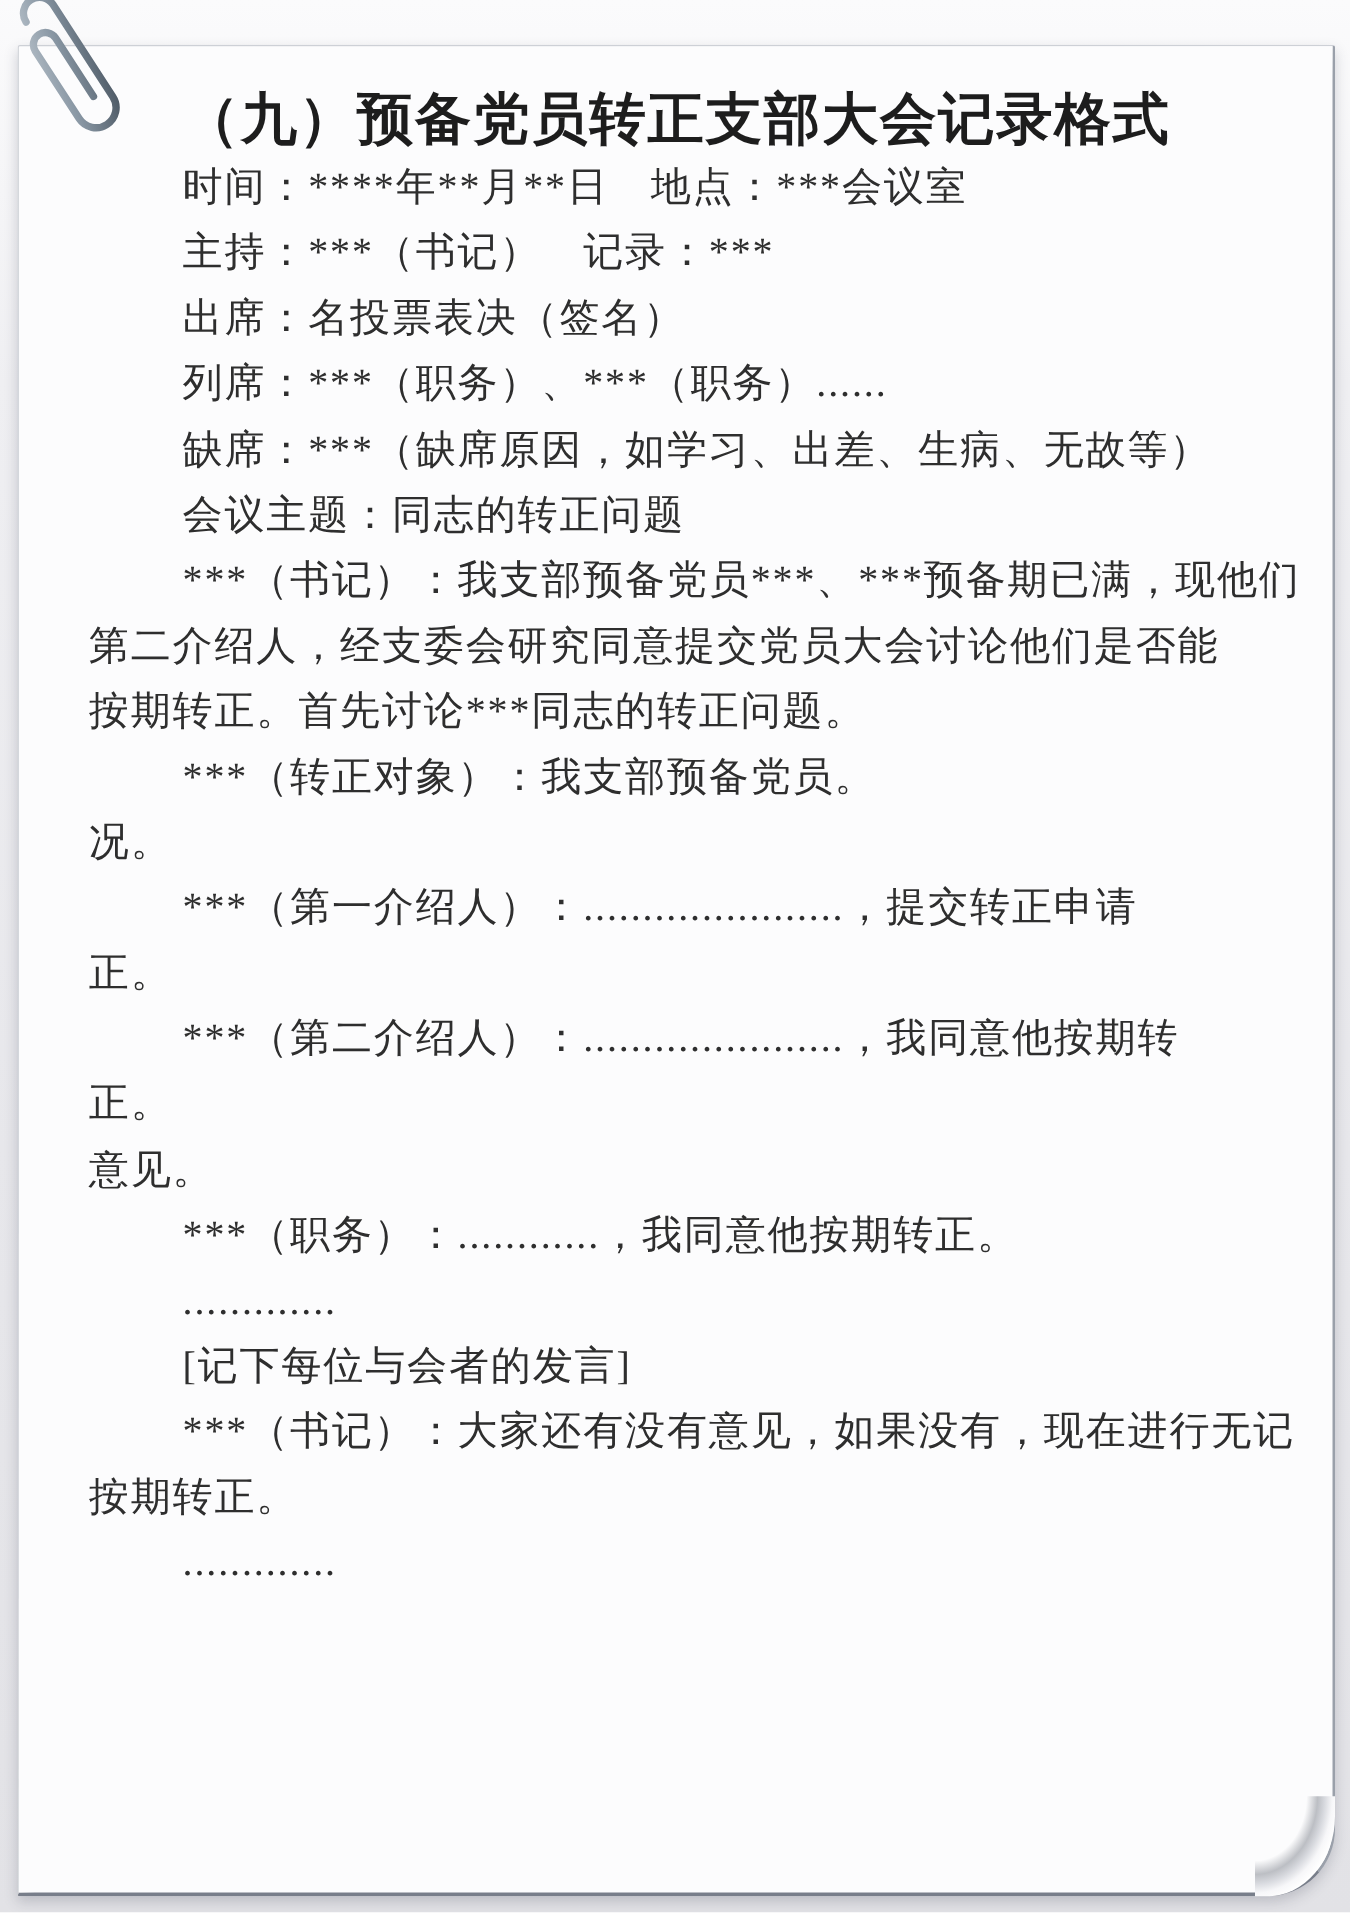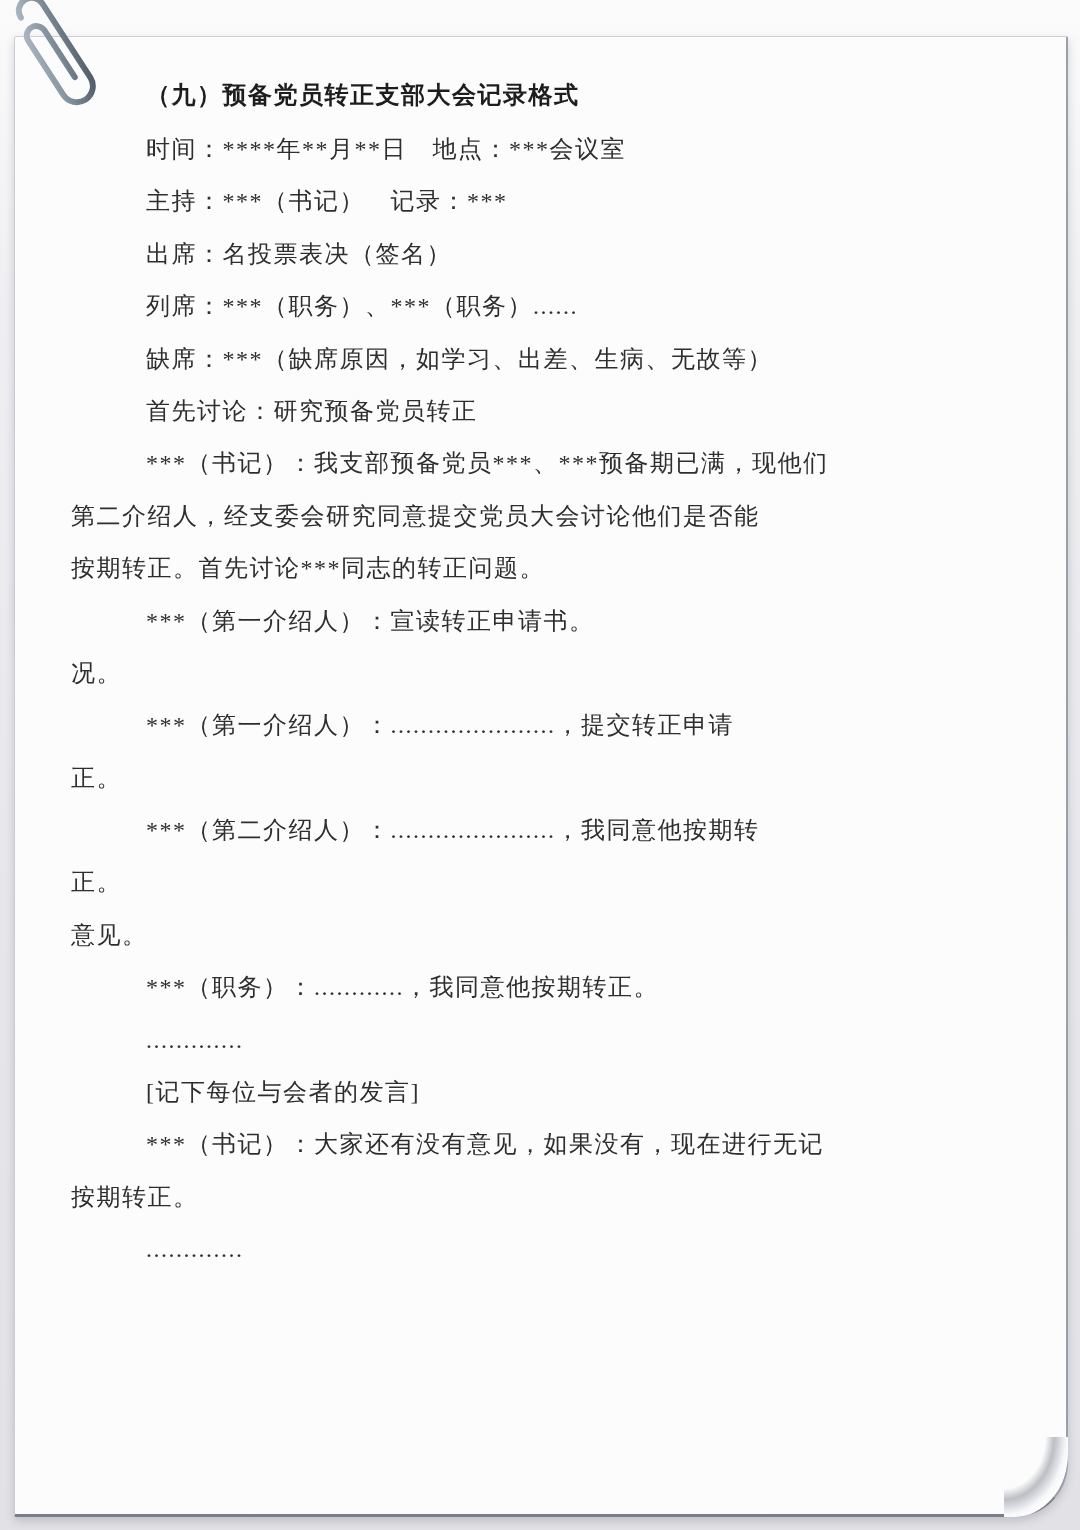--- a/index.html
+++ b/index.html
@@ -30,30 +30,30 @@
       rgba(0,0,0,0) 56%,
       rgba(92,98,110,.40) 68%,
       rgba(210,212,218,.85) 76%,
       #f7f7f9 84%,
       #ffffff 92%);
   }
   .title {
     position: absolute; left: 56px; top: 30px; right: 20px;
     margin: 0; padding-left: 75px;
     font-family: "DejaVu Sans", "Liberation Sans", sans-serif;
-    font-weight: 700; font-size: 24px; line-height: 56px;
+    font-weight: 700; font-size: 45px; line-height: 56px;
     letter-spacing: 1.5px; color: #1d1d1d; white-space: nowrap;
   }
   .doc {
     position: absolute; left: 56px; top: 86px; right: 12px;
     color: #2e2e2e;
   }
   .ln {
     height: 52.4px; line-height: 52.4px;
-    font-size: 24px; letter-spacing: 1.5px;
+    font-size: 32px; letter-spacing: 1.5px;
     white-space: nowrap;
   }
   .ind { padding-left: 75px; }
   .clip {
     position: absolute; left: 16px; top: -14px; width: 72px; height: 150px;
     transform: rotate(-33deg); transform-origin: 50% 40%;
   }
 </style>
 </head>
 <body>
@@ -62,25 +62,25 @@
 
   <div class="paper">
     <h1 class="title">（九）预备党员转正支部大会记录格式</h1>
 
     <div class="doc">
       <div class="ln ind">时间：****年**月**日　地点：***会议室</div>
       <div class="ln ind">主持：***（书记）　记录：***</div>
       <div class="ln ind">出席：名投票表决（签名）</div>
       <div class="ln ind">列席：***（职务）、***（职务）......</div>
       <div class="ln ind">缺席：***（缺席原因，如学习、出差、生病、无故等）</div>
-      <div class="ln ind">首先讨论：研究预备党员转正</div>
+      <div class="ln ind">会议主题：同志的转正问题</div>
       <div class="ln ind">***（书记）：我支部预备党员***、***预备期已满，现他们</div>
       <div class="ln">第二介绍人，经支委会研究同意提交党员大会讨论他们是否能</div>
       <div class="ln">按期转正。首先讨论***同志的转正问题。</div>
-      <div class="ln ind">***（第一介绍人）：宣读转正申请书。</div>
+      <div class="ln ind">***（转正对象）：我支部预备党员。</div>
       <div class="ln">况。</div>
       <div class="ln ind">***（第一介绍人）：......................，提交转正申请</div>
       <div class="ln">正。</div>
       <div class="ln ind">***（第二介绍人）：......................，我同意他按期转</div>
       <div class="ln">正。</div>
       <div class="ln">意见。</div>
       <div class="ln ind">***（职务）：............，我同意他按期转正。</div>
       <div class="ln ind">.............</div>
       <div class="ln ind">[记下每位与会者的发言]</div>
       <div class="ln ind">***（书记）：大家还有没有意见，如果没有，现在进行无记</div>

